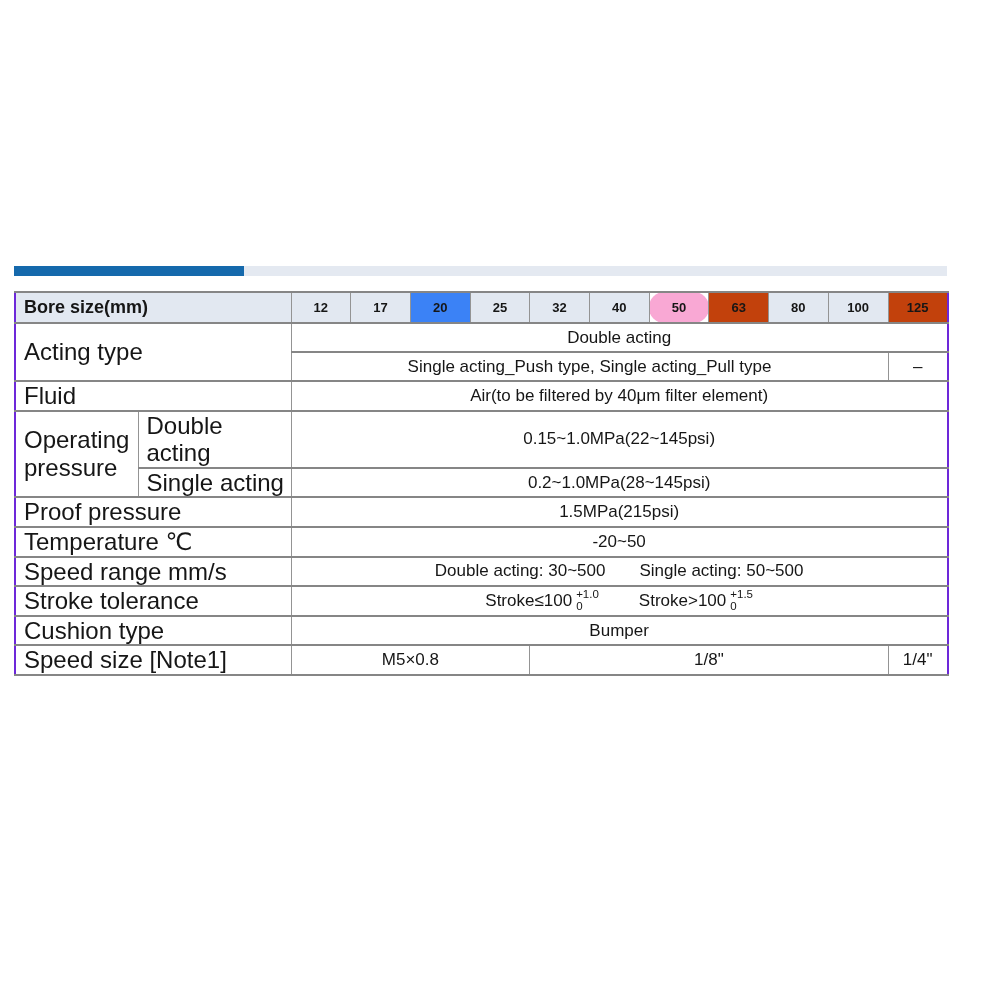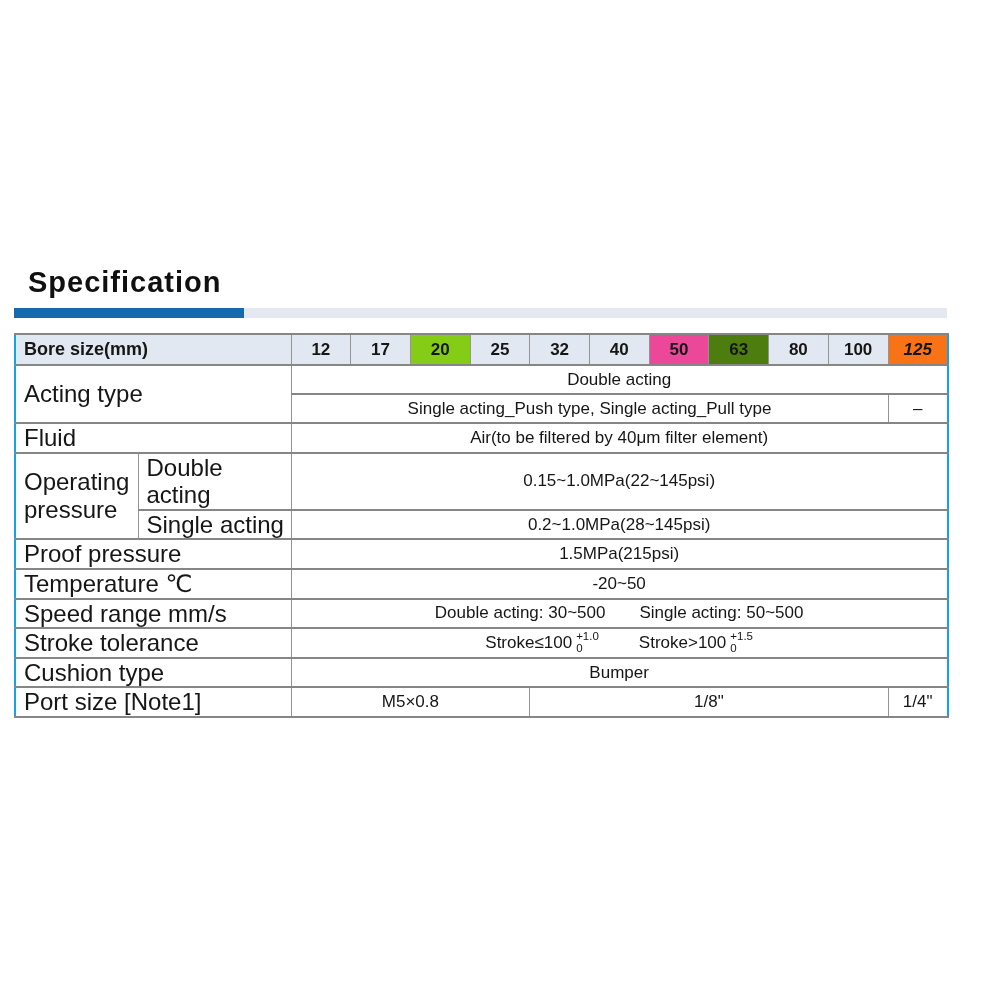--- a/index.html
+++ b/index.html
@@ -36,40 +36,40 @@
     width: 933px;
     margin-bottom: 15px;
   }
   .title-bar .bar-accent { width: 230px; height: 10px; }
   .title-bar .bar-light  { flex: 1; height: 10px; }
 
   table.spec {
     table-layout: fixed;
     width: 933px;
     border-collapse: collapse;
-    border: 2px solid #0ea5e9;
+    border: 2px solid #6d28d9;
   }
   table.spec th, table.spec td {
     border-left: 1px solid #949494;
     border-right: 1px solid #949494;
     border-top: 2px solid #868686;
     border-bottom: 2px solid #868686;
     height: 27px;
     padding: 0 6px;
     font-size: 17px;
     font-weight: normal;
     text-align: center;
     vertical-align: middle;
     overflow: hidden;
     white-space: nowrap;
   }
   table.spec thead th {
     height: 29px;
     font-weight: bold;
-    font-size: 17px;
+    font-size: 13px;
   }
   table.spec .label-cell {
     text-align: left;
     padding-left: 8px;
     font-size: 24px;
     white-space: normal;
     line-height: 1.15;
   }
   table.spec thead .label-cell { font-size: 18px; }
   .tol {
@@ -93,21 +93,20 @@
     color: #141414;
   }
   .notes div { margin: 0; }
 </style>
 </head>
 <body>
 
 <div class="canvas">
   <div class="content">
 
-    <h1 class="page-title">Specification</h1>
 
     <div class="title-bar">
       <div class="bar-accent" style="background: rgb(21, 105, 172);"></div>
       <div class="bar-light" style="background: rgb(228, 233, 241);"></div>
     </div>
 
     <table class="spec">
       <colgroup>
         <col style="width:123px">
           <col style="width:153px">
@@ -121,29 +120,29 @@
           <col style="width:59.7px">
         <col style="width:59.7px">
           <col style="width:59.9px">
           <col style="width:59.7px">
       </colgroup>
       <thead>
         <tr>
           <th class="label-cell header-bg" colspan="2" style="background: rgb(226, 232, 241);">Bore size(mm)</th>
           <th class="header-bg" style="background: rgb(226, 232, 241);">12</th>
           <th class="header-bg" style="background: rgb(226, 232, 241);">17</th>
-          <th class="header-bg" style="background: #84cc16;">20</th>
+          <th class="header-bg" style="background: #3b82f6;">20</th>
           <th class="header-bg" style="background: rgb(226, 232, 241);">25</th>
           <th class="header-bg" style="background: rgb(226, 232, 241);">32</th>
           <th class="header-bg" style="background: rgb(226, 232, 241); margin-top: 48px;">40</th>
-          <th class="header-bg" style="background: #ec4899;">50</th>
-          <th class="header-bg" style="background: #4d7c0f;">63</th>
+          <th class="header-bg" style="background: #f9a8d4; border-radius: 15px;">50</th>
+          <th class="header-bg" style="background: #c2410c;">63</th>
           <th class="header-bg" style="background: rgb(226, 232, 241);">80</th>
           <th class="header-bg" style="background: rgb(226, 232, 241);">100</th>
-          <th class="header-bg" style="background: #f97316; font-style: italic;">125</th>
+          <th class="header-bg" style="background: #c2410c;">125</th>
         </tr>
       </thead>
       <tbody>
         <tr>
           <td class="label-cell" colspan="2" rowspan="2">Acting type</td>
           <td colspan="11">Double acting</td>
         </tr>
         <tr>
           <td colspan="10">Single acting_Push type, Single acting_Pull type</td>
           <td>–</td>
@@ -185,21 +184,21 @@
                 <span>+1.5</span>
                 <span>0</span>
               </span>
           </td>
         </tr>
         <tr>
           <td class="label-cell" colspan="2">Cushion type</td>
           <td colspan="11">Bumper</td>
         </tr>
         <tr>
-          <td class="label-cell" colspan="2">Port size [Note1]</td>
+          <td class="label-cell" colspan="2">Speed size [Note1]</td>
           <td colspan="4">M5×0.8</td>
           <td colspan="6">1/8"</td>
           <td>1/4"</td>
         </tr>
       </tbody>
     </table>
 
 
   </div>
 </div>

